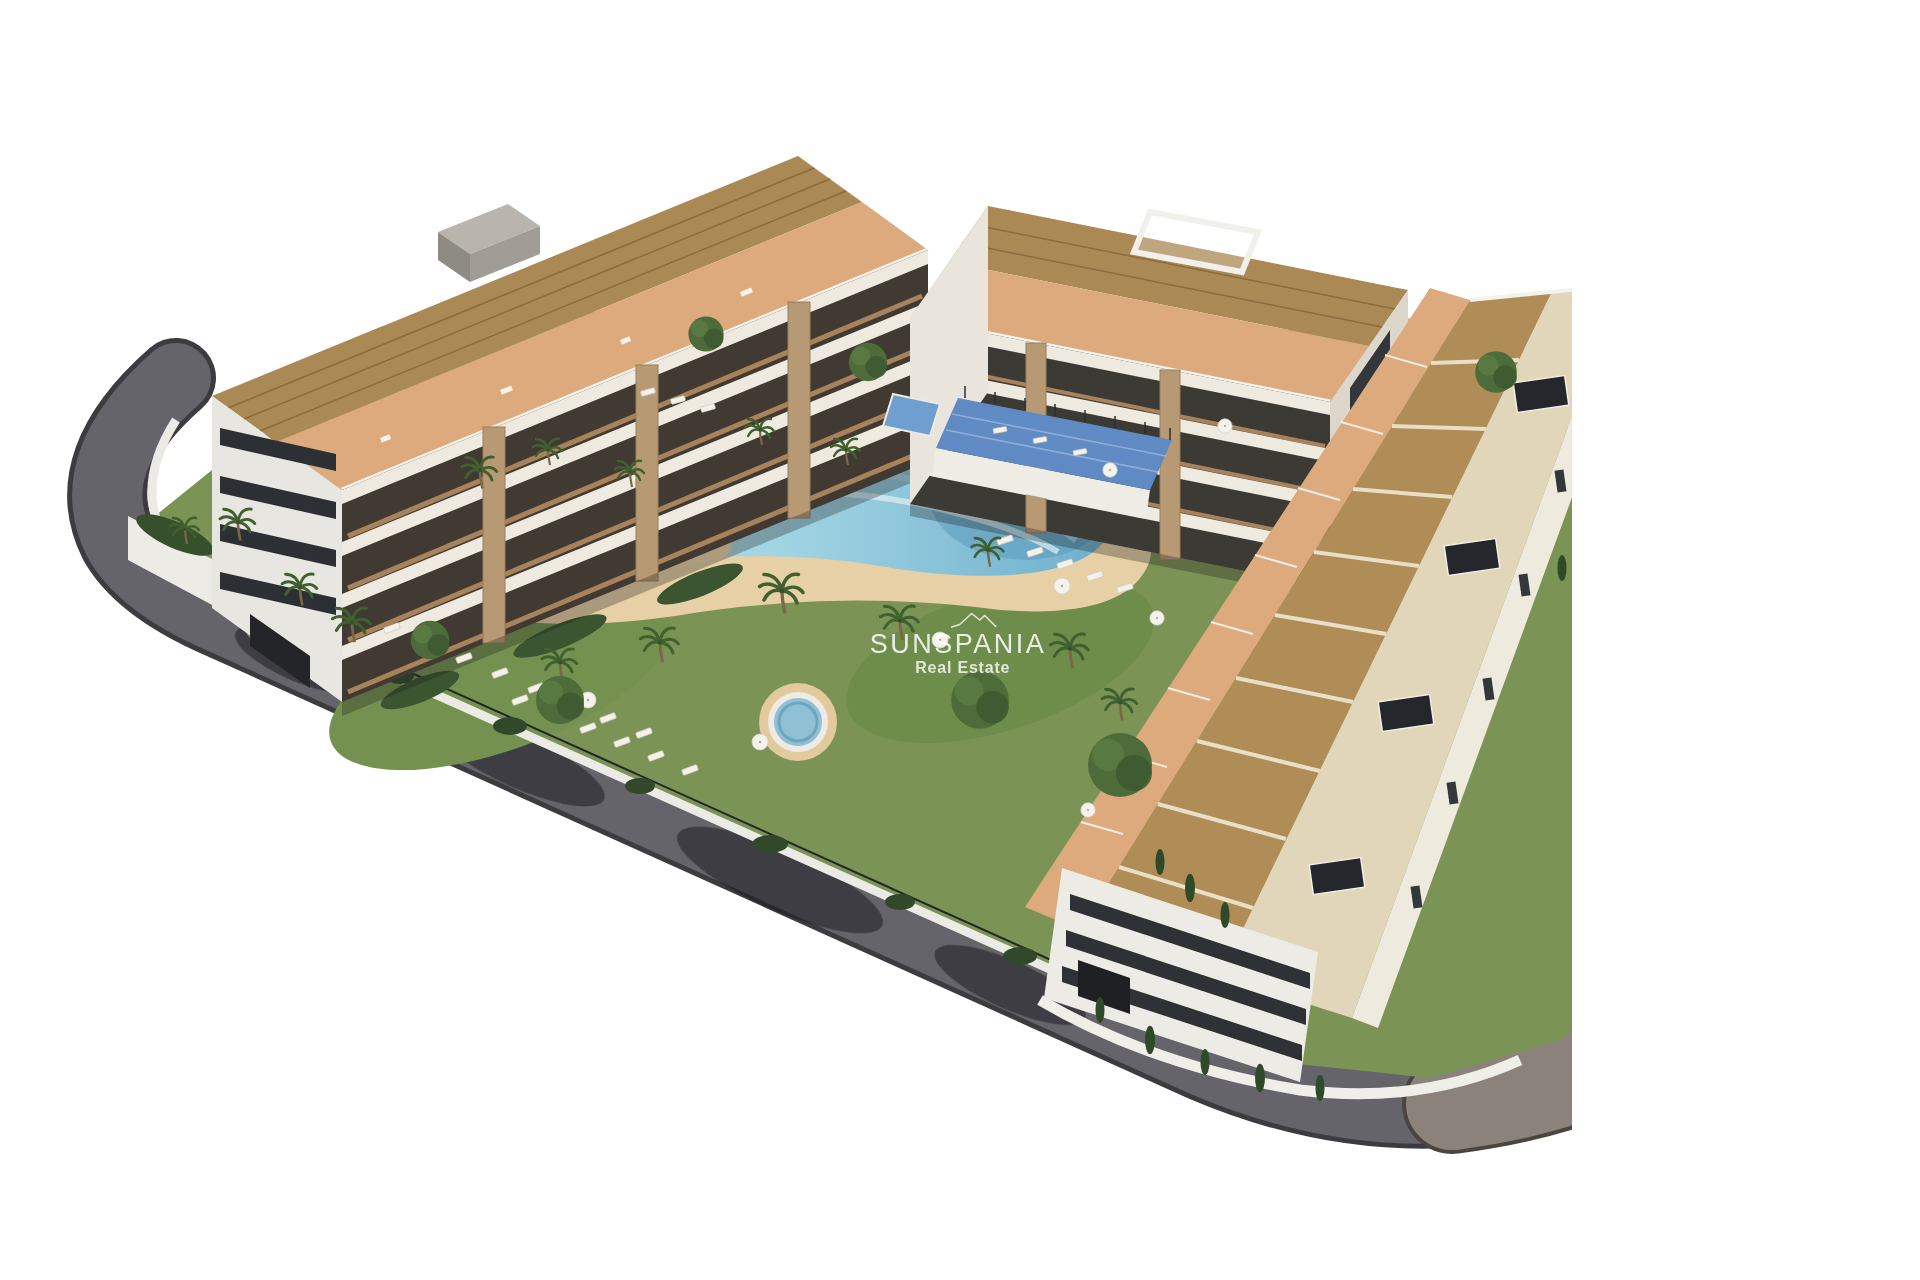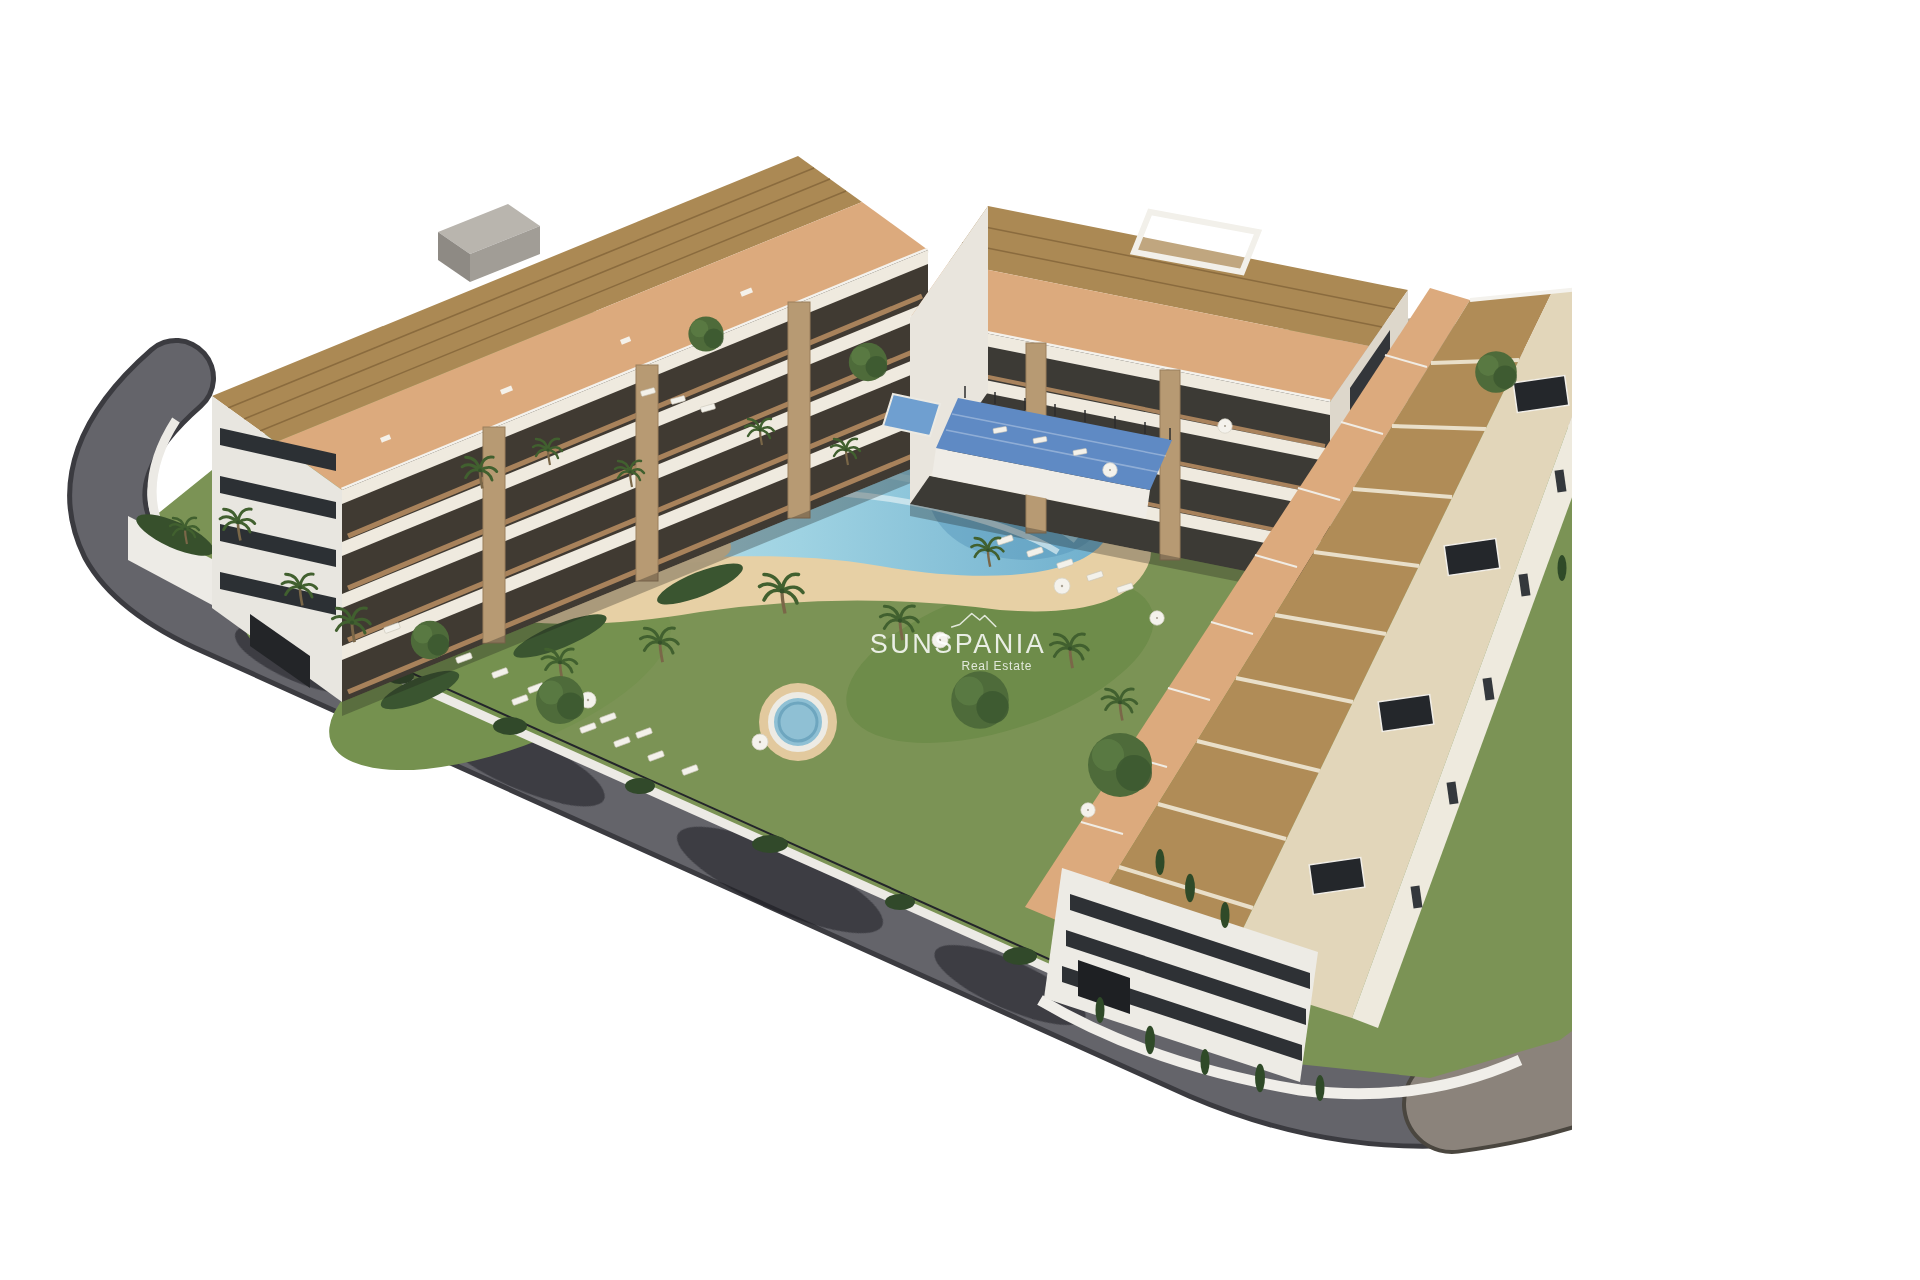--- a/index.html
+++ b/index.html
@@ -6,22 +6,22 @@
   .stage{position:relative;width:1572px;height:1280px;background:#ffffff;overflow:hidden;
          font-family:"Liberation Sans", sans-serif;}
   .scene-svg{position:absolute;left:0;top:0;width:1920px;height:1280px;display:block;}
   
   .watermark{position:absolute;left:958px;top:610px;transform:translateX(-50%);
              display:flex;flex-direction:column;align-items:center;
              color:rgba(255,255,255,0.85);pointer-events:none;}
   .wm-logo{width:58px;height:20px;margin-left:44px;opacity:.9;}
   .wm-brand{font-size:27px;font-weight:400;letter-spacing:2.5px;line-height:1.05;
             color:rgba(255,255,255,0.85);white-space:nowrap;}
-  .wm-tagline{font-size:12px;font-weight:400;letter-spacing:0.8px;margin-top:1px;
-              align-self:flex-end;margin-right:14px;color:rgba(255,255,255,0.8);white-space:nowrap;}
+  .wm-tagline{font-size:16px;font-weight:700;letter-spacing:0.8px;margin-top:1px;
+              align-self:flex-end;margin-right:36px;color:rgba(255,255,255,0.8);white-space:nowrap;}
 </style>
 </head>
 <body>
 
 <div class="stage">
 <svg class="scene-svg" viewBox="0 0 1920 1280">
   <defs>
     <linearGradient id="pg" x1="0" y1="0" x2="1" y2="0">
       <stop offset="0" stop-color="#c2e5ec"></stop>
           <stop offset="0.45" stop-color="#9ed2e2"></stop>

